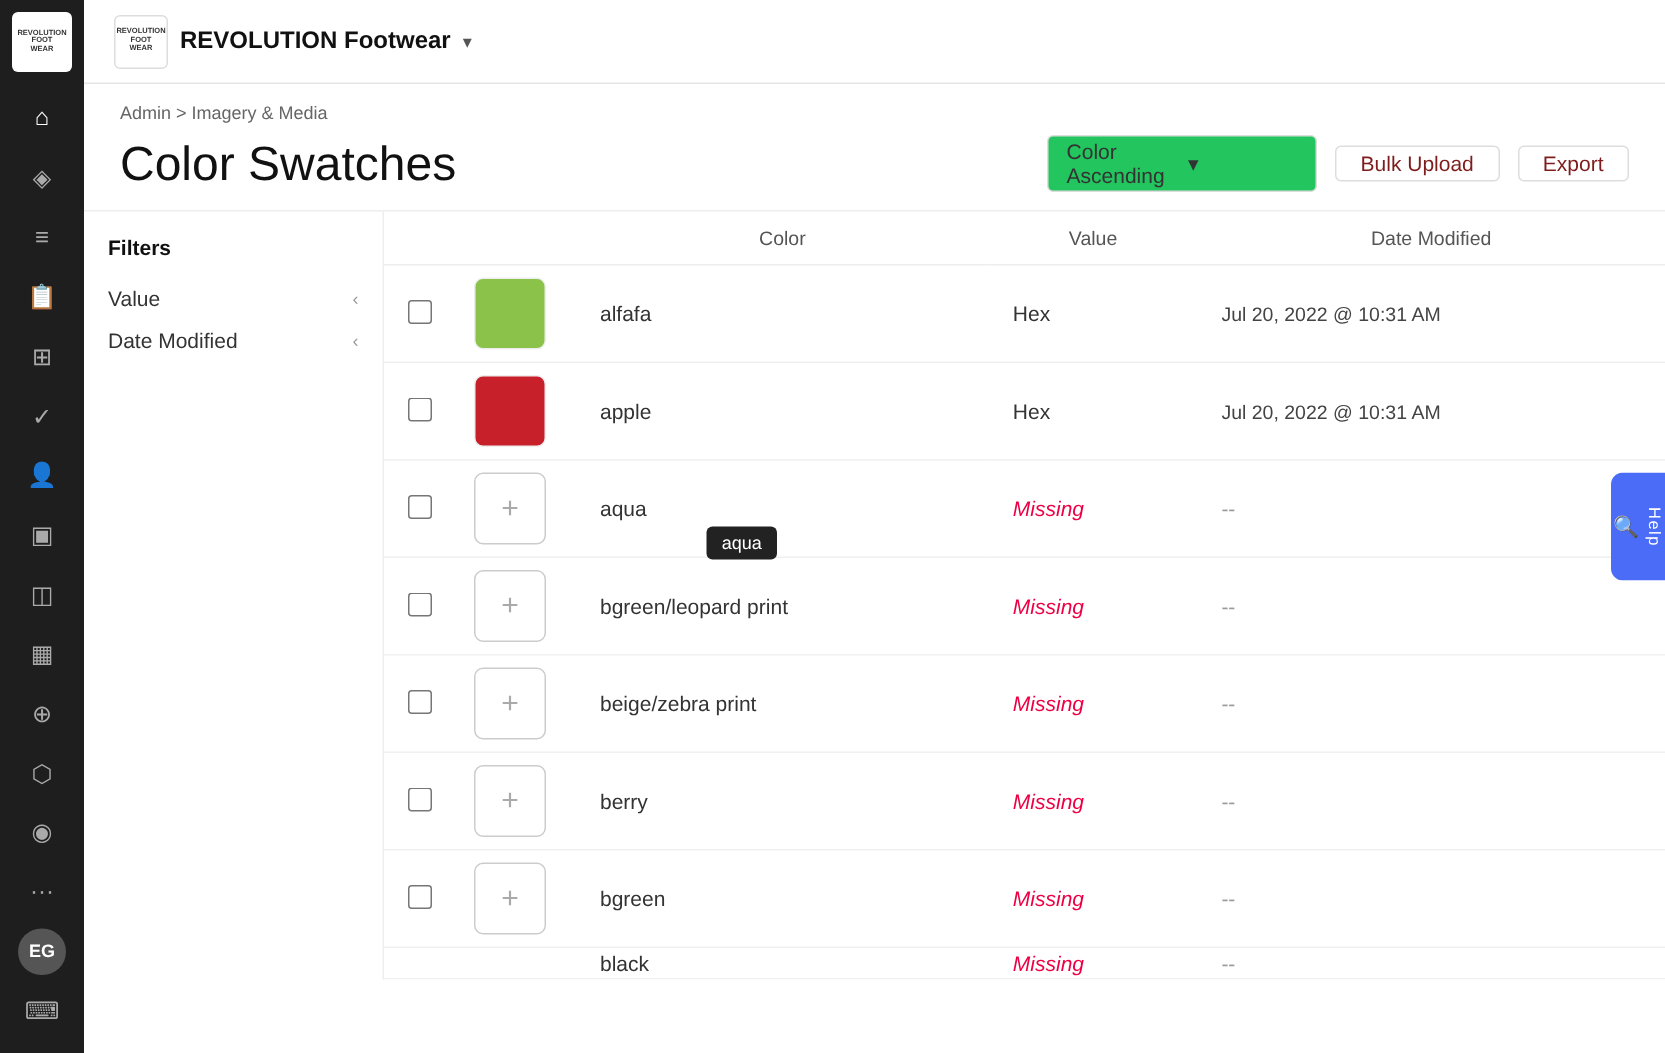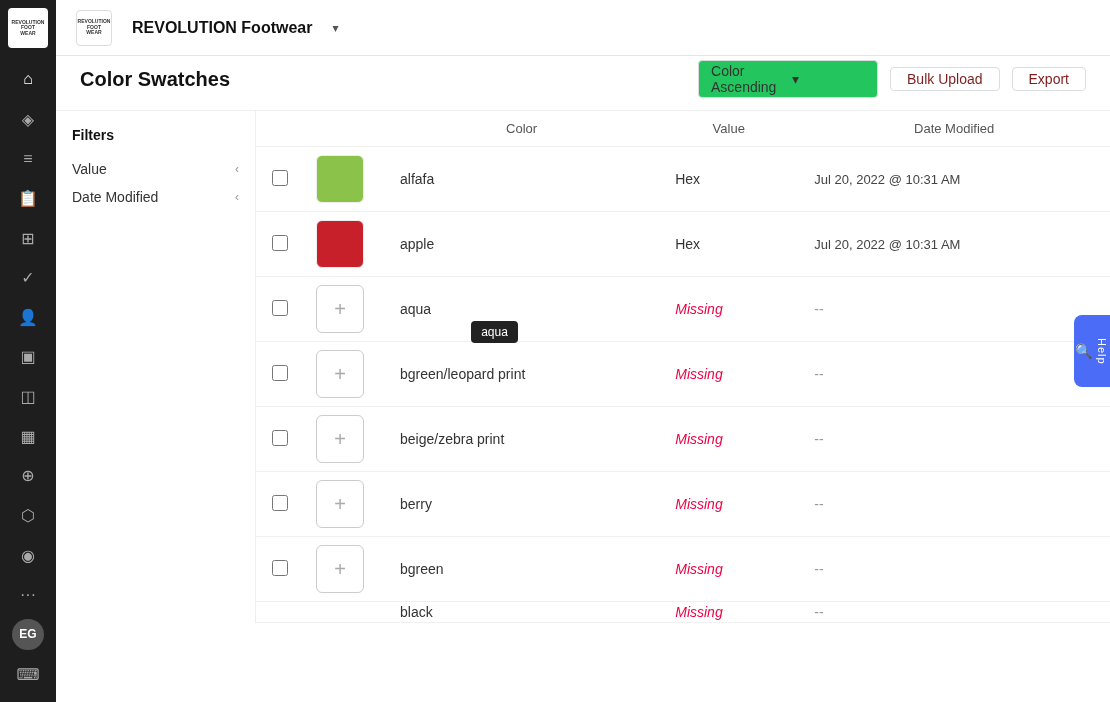--- a/index.html
+++ b/index.html
@@ -78,21 +78,21 @@
       overflow: hidden;
     }
 
     
     .topbar {
       height: 56px;
       border-bottom: 1px solid #e5e5e5;
       display: flex;
       align-items: center;
       padding: 0 20px;
-      gap: 20px;
+      gap: 8px;
     }
     .topbar-logo {
       width: 36px;
       height: 36px;
       background: #fff;
       border: 1px solid #ddd;
       border-radius: 4px;
       display: flex;
       align-items: center;
       justify-content: center;
@@ -120,22 +120,22 @@
       overflow-y: auto;
       padding: 0;
     }
 
     .breadcrumb {
       padding: 12px 24px 4px;
       font-size: 12px;
       color: #666;
     }
     .page-title {
-      font-size: 20px;
-      font-weight: 700;
+      font-size: 32px;
+      font-weight: 400;
       color: #111;
       flex: 1;
     }
     .search-input {
       flex: 1;
       max-width: 290px;
       height: 38px;
       border: 1px solid #ddd;
       border-radius: 4px;
       padding: 0 12px;
@@ -332,20 +332,25 @@
   <div class="topbar">
     <div class="topbar-logo">
       <span style="font-size:5px; font-weight:900; color:#333; text-align:center; line-height:1.1;">REVOLUTION<br>FOOT<br>WEAR</span>
     </div>
     <span class="topbar-title">REVOLUTION Footwear</span>
     <span class="topbar-chevron">▾</span>
   </div>
 
   <div class="content">
 
+    <div class="breadcrumb">
+      <span>Admin</span>
+      <span> &gt; </span>
+      <span>Imagery &amp; Media</span>
+    </div>
 
     <div style="display:flex; align-items:center; padding: 4px 24px 12px; gap:12px;">
       <h1 class="page-title">Color Swatches</h1>
       <div class="sort-select">
         <span>Color Ascending</span>
         <span>▾</span>
       </div>
       <button class="btn">Bulk Upload</button>
       <button class="btn">Export</button>
     </div>

